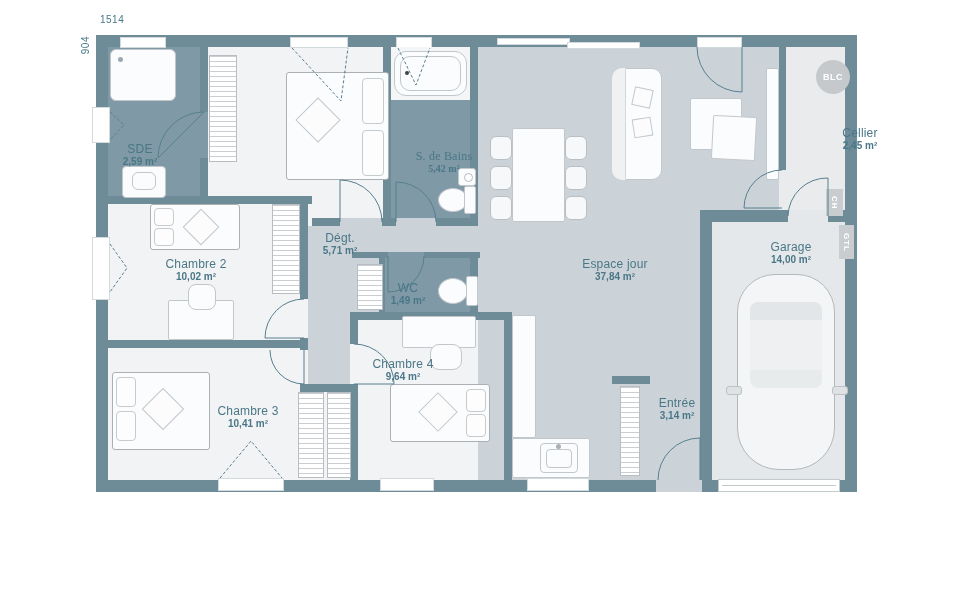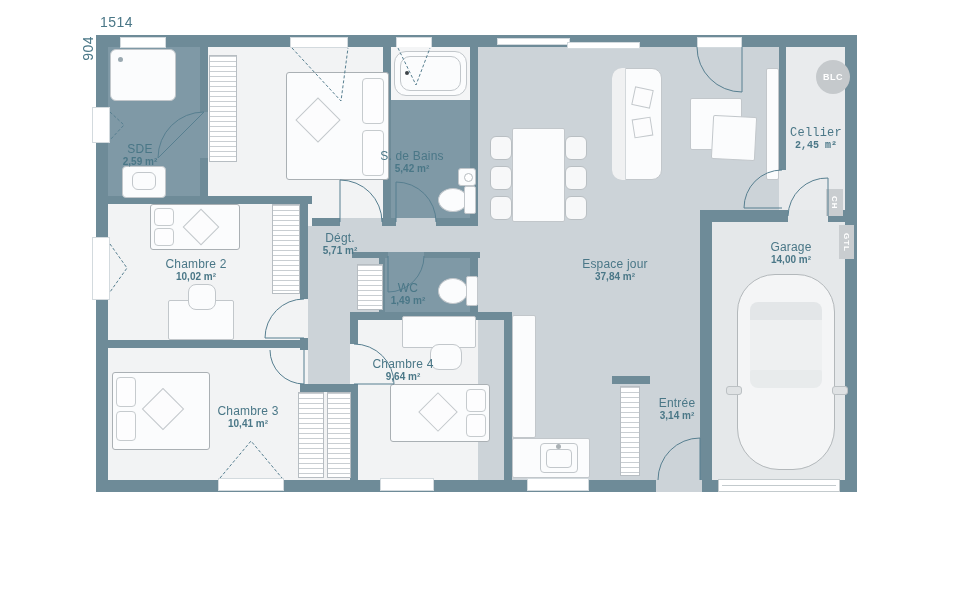--- a/index.html
+++ b/index.html
@@ -18,21 +18,21 @@
   .hatch{position:absolute;box-sizing:border-box;border:1px solid #b7bdc2;
          background:#ffffff repeating-linear-gradient(to bottom,#c9ced2 0 1px,transparent 1px 5px);}
   .pillow{position:absolute;background:#fdfdfe;border:1px solid #c6cbce;border-radius:4px;box-sizing:border-box;}
   .cushion{position:absolute;background:#fcfcfd;border:1px solid #c3c8cc;transform:rotate(45deg);box-sizing:border-box;}
   .chair{position:absolute;background:#f7f8f9;border:1px solid #b9bfc3;border-radius:6px;box-sizing:border-box;}
   .room-label{position:absolute;color:#4a7787;text-align:center;line-height:1.18;pointer-events:none;}
   .room-label .rn{font-size:12px;letter-spacing:.2px;}
   .room-label .ra{font-size:10px;font-weight:700;}
   .tag{position:absolute;background:#c9cdd0;color:#ffffff;font-size:8px;font-weight:700;
        display:flex;align-items:center;justify-content:center;writing-mode:vertical-rl;letter-spacing:1px;}
-  .dim{position:absolute;color:#4a7787;font-size:14px;letter-spacing:.5px;}
+  .dim{position:absolute;color:#4a7787;font-size:10px;letter-spacing:.5px;}
   .dot{position:absolute;border-radius:50%;}
   svg.overlay{position:absolute;left:0;top:0;pointer-events:none;}
 </style>
 </head>
 <body>
 
 <div id="stage">
 
   <div class="dim" style="left:100px;top:14px;">1514</div>
   <div class="dim" style="left:80px;top:36px;writing-mode:vertical-rl;transform:rotate(180deg);">904</div>
@@ -210,41 +210,41 @@
     <div class="ra">10,02 m²</div>
   </div>
   <div class="room-label" style="left:188px;top:404px;width:120px;">
     <div class="rn">Chambre 3</div>
     <div class="ra">10,41 m²</div>
   </div>
   <div class="room-label" style="left:343px;top:357px;width:120px;">
     <div class="rn">Chambre 4</div>
     <div class="ra">9,64 m²</div>
   </div>
-  <div class="room-label" style="left:352px;top:149px;width:120px;">
+  <div class="room-label" style="left:384px;top:149px;width:120px;font-family:Liberation Serif, serif;">
     <div class="rn">S. de Bains</div>
     <div class="ra">5,42 m²</div>
   </div>
   <div class="room-label" style="left:280px;top:231px;width:120px;">
     <div class="rn">Dégt.</div>
     <div class="ra">5,71 m²</div>
   </div>
   <div class="room-label" style="left:378px;top:281px;width:60px;">
     <div class="rn">WC</div>
     <div class="ra">1,49 m²</div>
   </div>
   <div class="room-label" style="left:555px;top:257px;width:120px;">
     <div class="rn">Espace jour</div>
     <div class="ra">37,84 m²</div>
   </div>
   <div class="room-label" style="left:647px;top:396px;width:60px;">
     <div class="rn">Entrée</div>
     <div class="ra">3,14 m²</div>
   </div>
-  <div class="room-label" style="left:786px;top:126px;width:60px;font-family:Liberation Mono, monospace;">
+  <div class="room-label" style="left:830px;top:126px;width:60px;">
     <div class="rn">Cellier</div>
     <div class="ra">2,45 m²</div>
   </div>
   <div class="room-label" style="left:760px;top:240px;width:62px;">
     <div class="rn">Garage</div>
     <div class="ra">14,00 m²</div>
   </div>
 
 </div>
 

